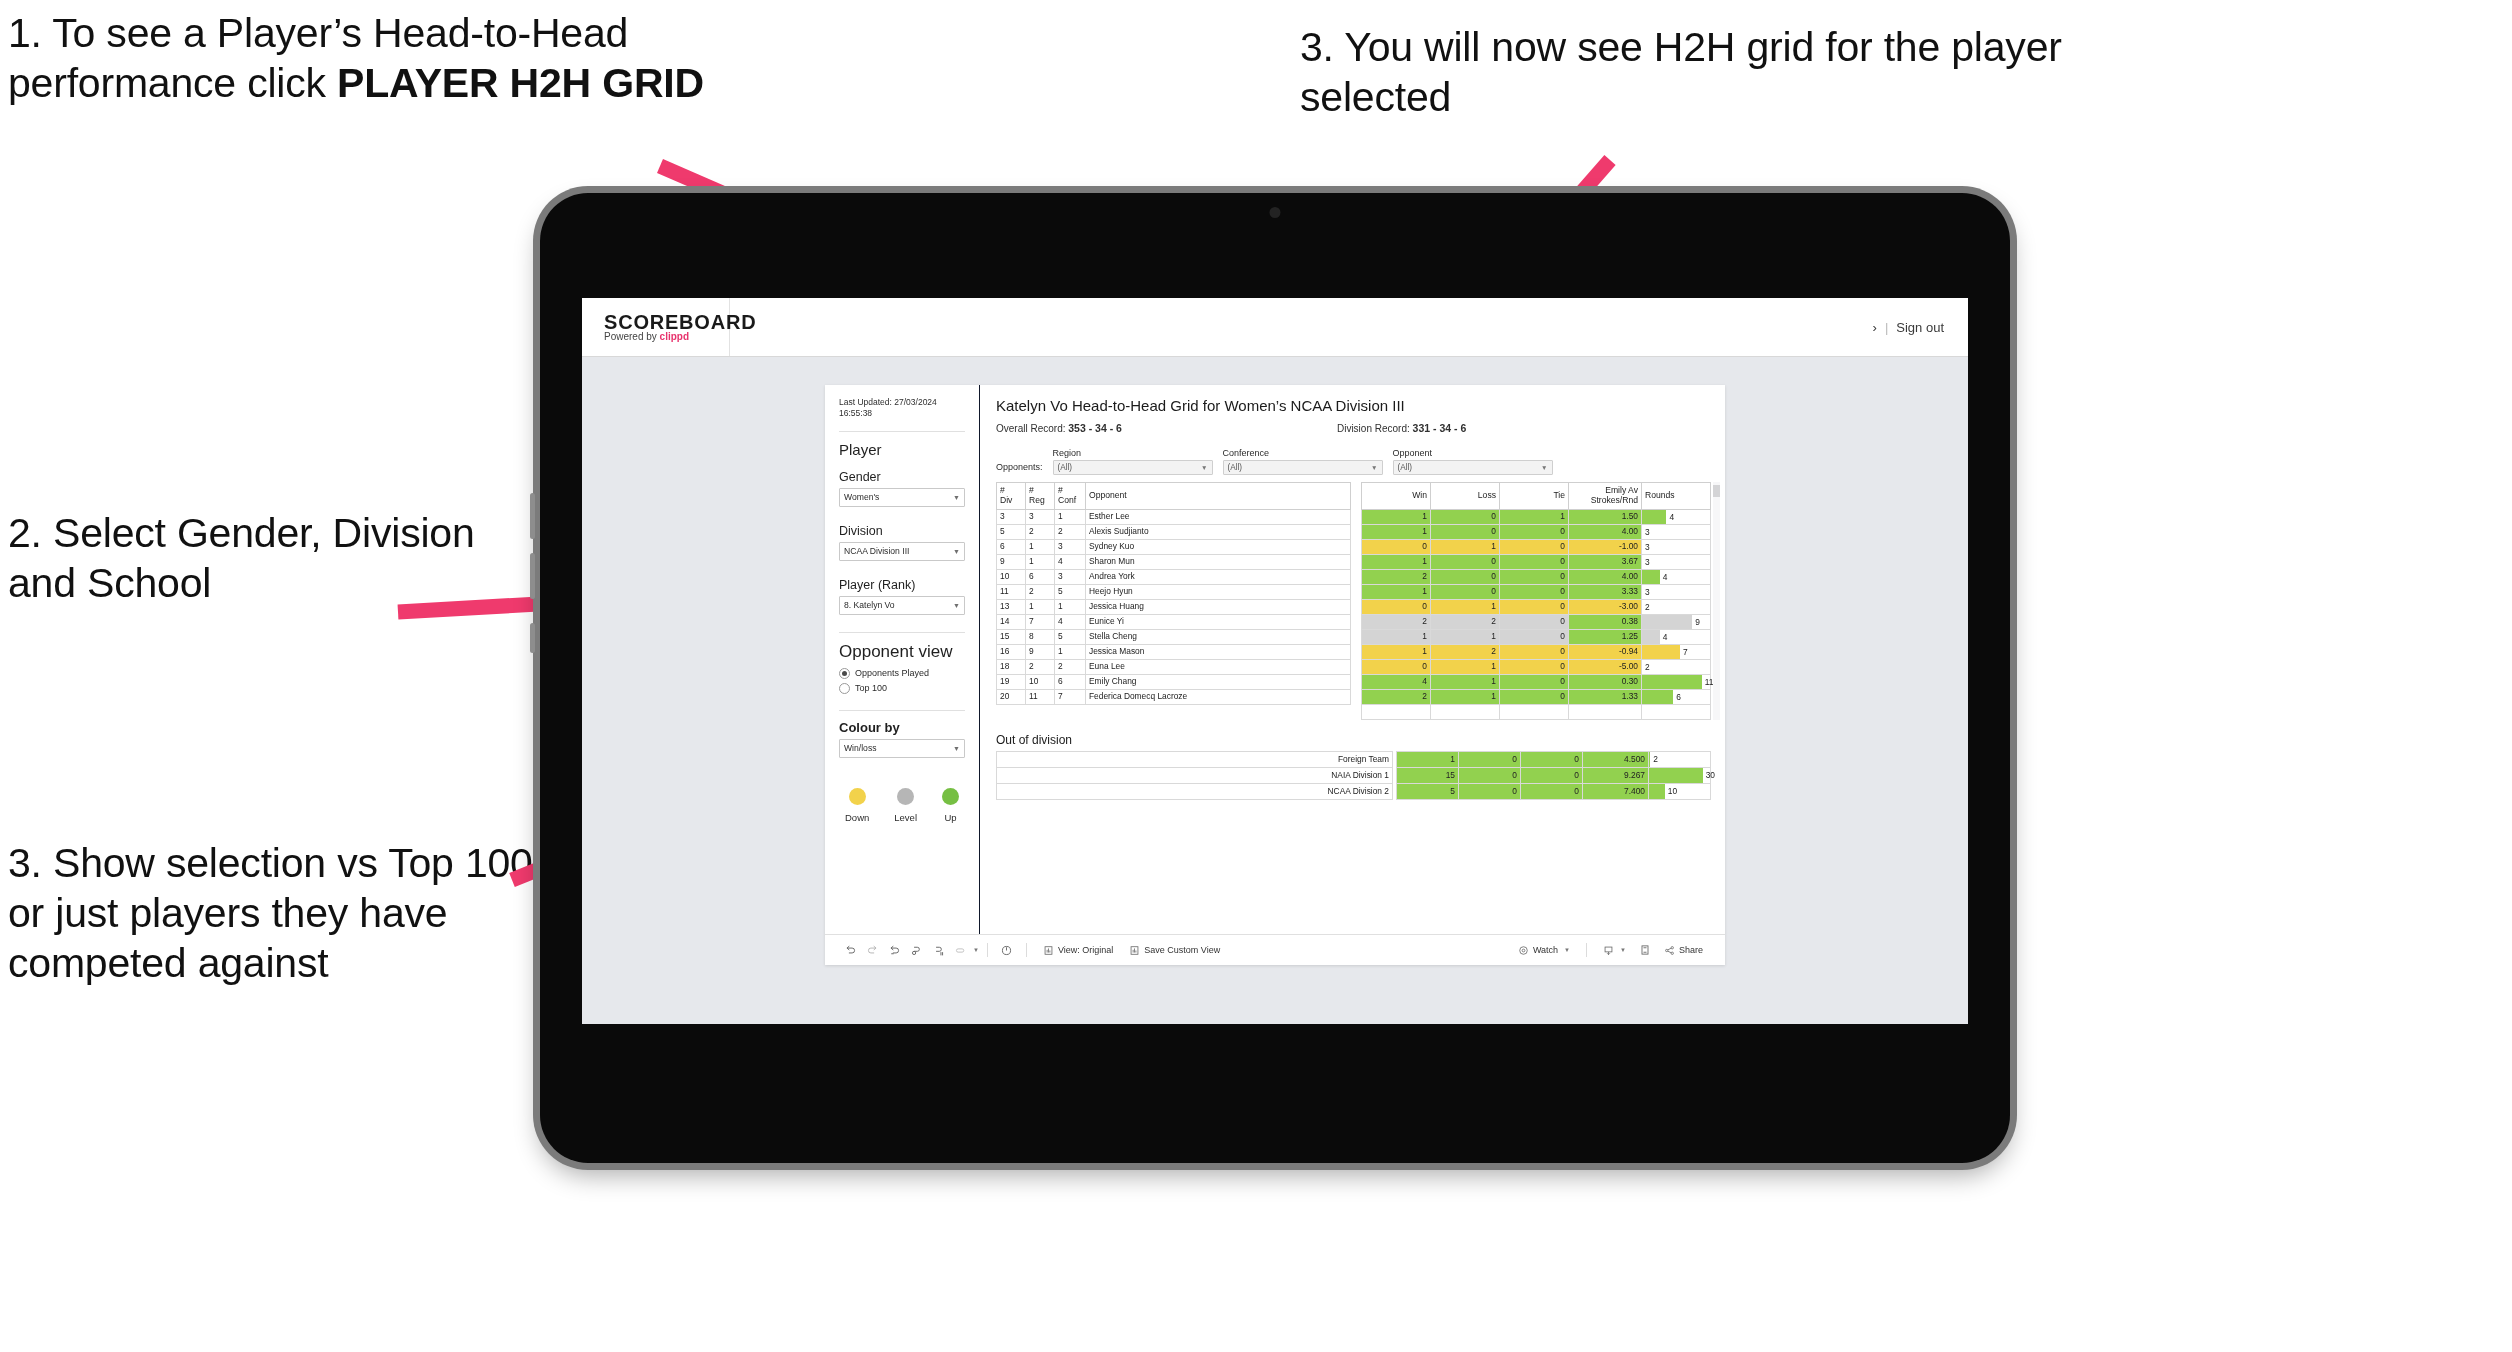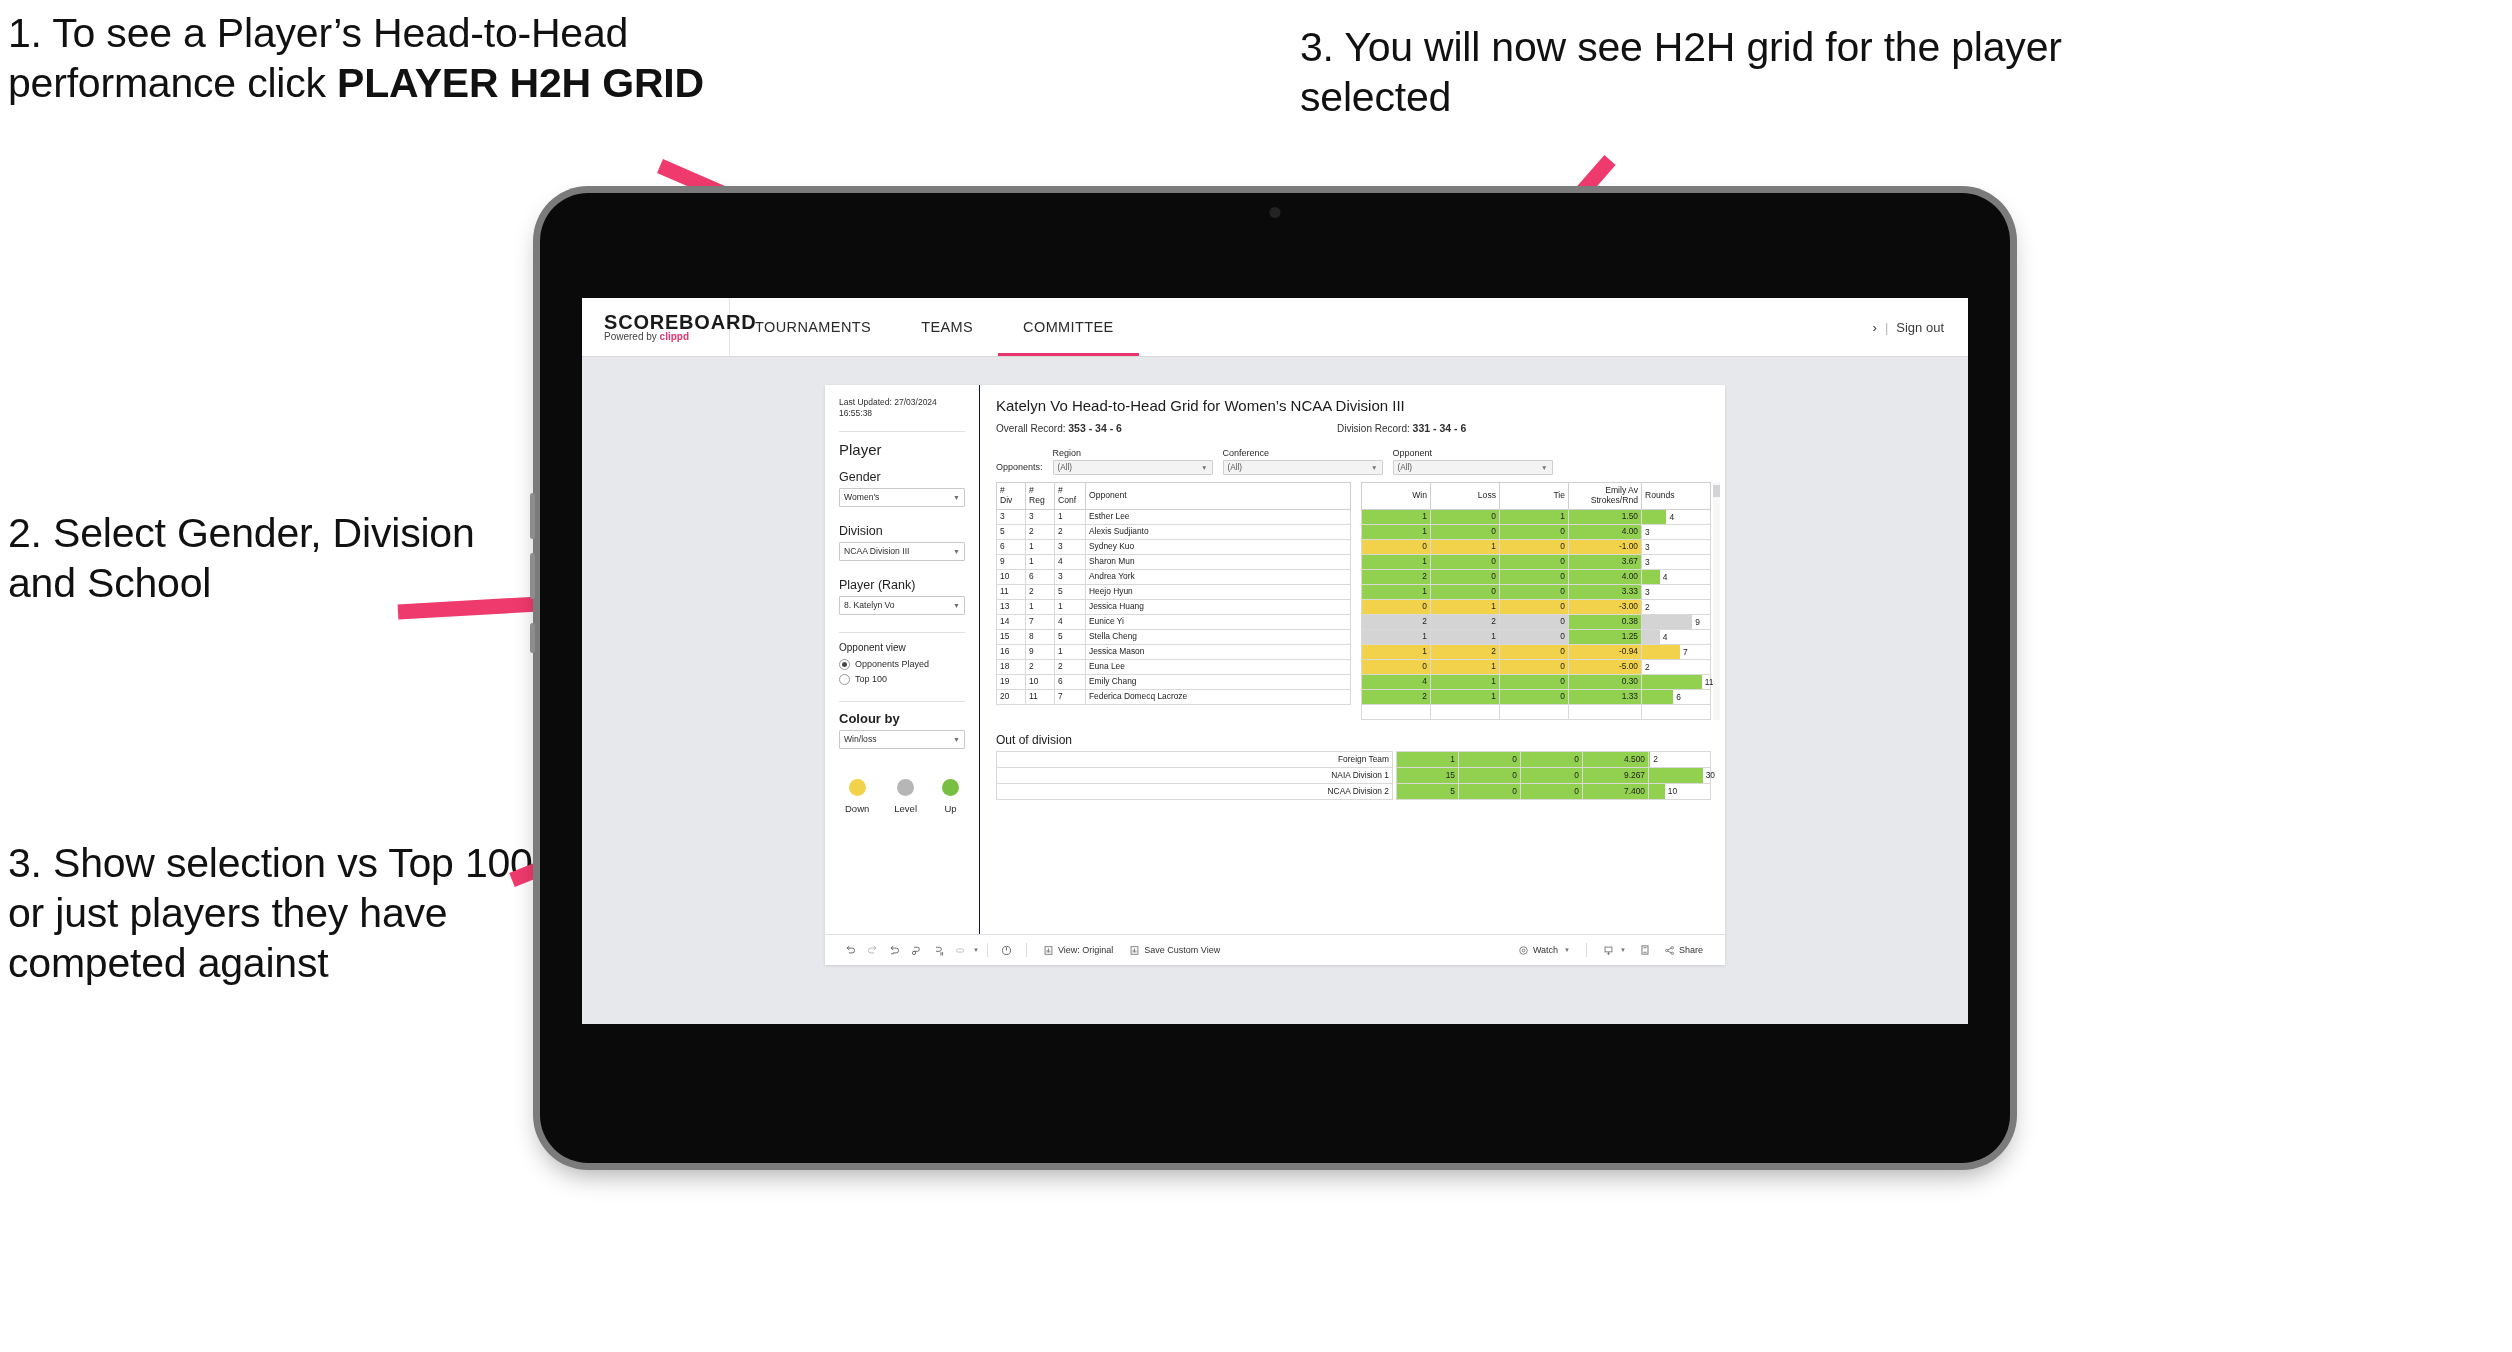--- a/index.html
+++ b/index.html
@@ -107,21 +107,21 @@
   .last-updated{font-size:8.5px;color:#2e2e2e;line-height:1.35;}
   .side-rule{height:1px;background:#e0e0e0;margin:11px 0 9px 0;}
   .side-h1{font-size:15px;color:#1f1f1f;font-weight:400;margin:4px 0 12px 0;}
   .side-h2{font-size:12.5px;color:#1f1f1f;font-weight:400;margin:0 0 4px 0;}
   .fld{
     height:17px;border:1px solid #c9c9c9;background:#fff;border-radius:1px;
     display:flex;align-items:center;padding:0 4px;font-size:8.6px;color:#2b2b2b;
     margin-bottom:17px;
   }
   .fld .caret{margin-left:auto;font-size:7px;color:#6f6f6f;}
-  .opp-h{font-size:10px;color:#1f1f1f;margin:0 0 6px 0;font-weight:400;}
+  .opp-h{font-size:17px;color:#1f1f1f;margin:0 0 6px 0;font-weight:400;}
   .radio-row{display:flex;align-items:center;gap:5px;font-size:9px;color:#2b2b2b;margin-bottom:4px;}
   .radio{
     width:9px;height:9px;border-radius:50%;border:1px solid #9a9a9a;background:#fff;
     display:inline-block;position:relative;flex:none;
   }
   .radio.on::after{
     content:"";position:absolute;left:2px;top:2px;width:5px;height:5px;border-radius:50%;background:#4a4a4a;
   }
   .colour-h{font-size:13px;color:#1f1f1f;margin:0 0 4px 0;font-weight:bold;}
   .legend{display:flex;justify-content:space-between;margin-top:30px;padding:0 6px;}
@@ -217,25 +217,20 @@
   <div class="btn-vol" style="top:300px;height:46px;"></div>
   <div class="btn-vol" style="top:360px;height:46px;"></div>
   <div class="btn-vol" style="top:430px;height:30px;"></div>
 
   <div id="screen">
 
     <div class="app-header">
       <div class="logo-wrap">
         <div class="logo-main">SCOREBOARD</div>
         <div class="logo-sub"><span>Powered by </span><span class="brand">clippd</span></div>
-      </div>
-      <div class="top-nav">
-        <div class="top-nav-item">TOURNAMENTS</div>
-        <div class="top-nav-item">TEAMS</div>
-        <div class="top-nav-item active">COMMITTEE</div>
       </div>
       <div class="header-right">
         <span>›</span>
         <span class="sep">|</span>
         <span>Sign out</span>
       </div>
     </div>
 
 
     <div class="viz-outer">

